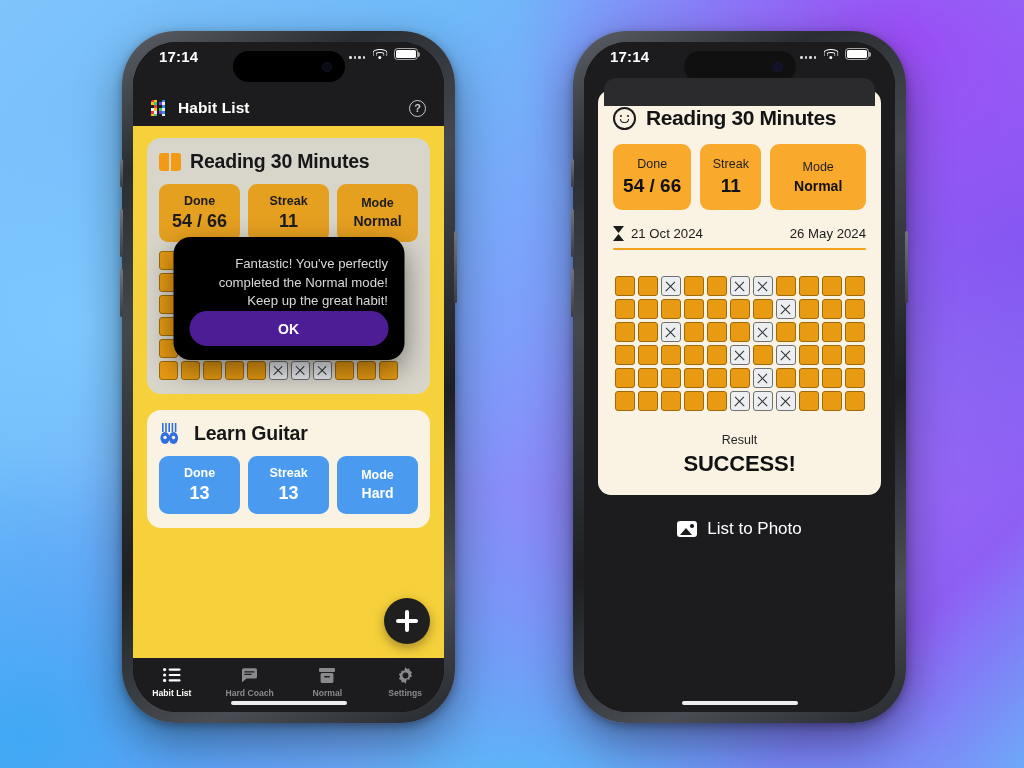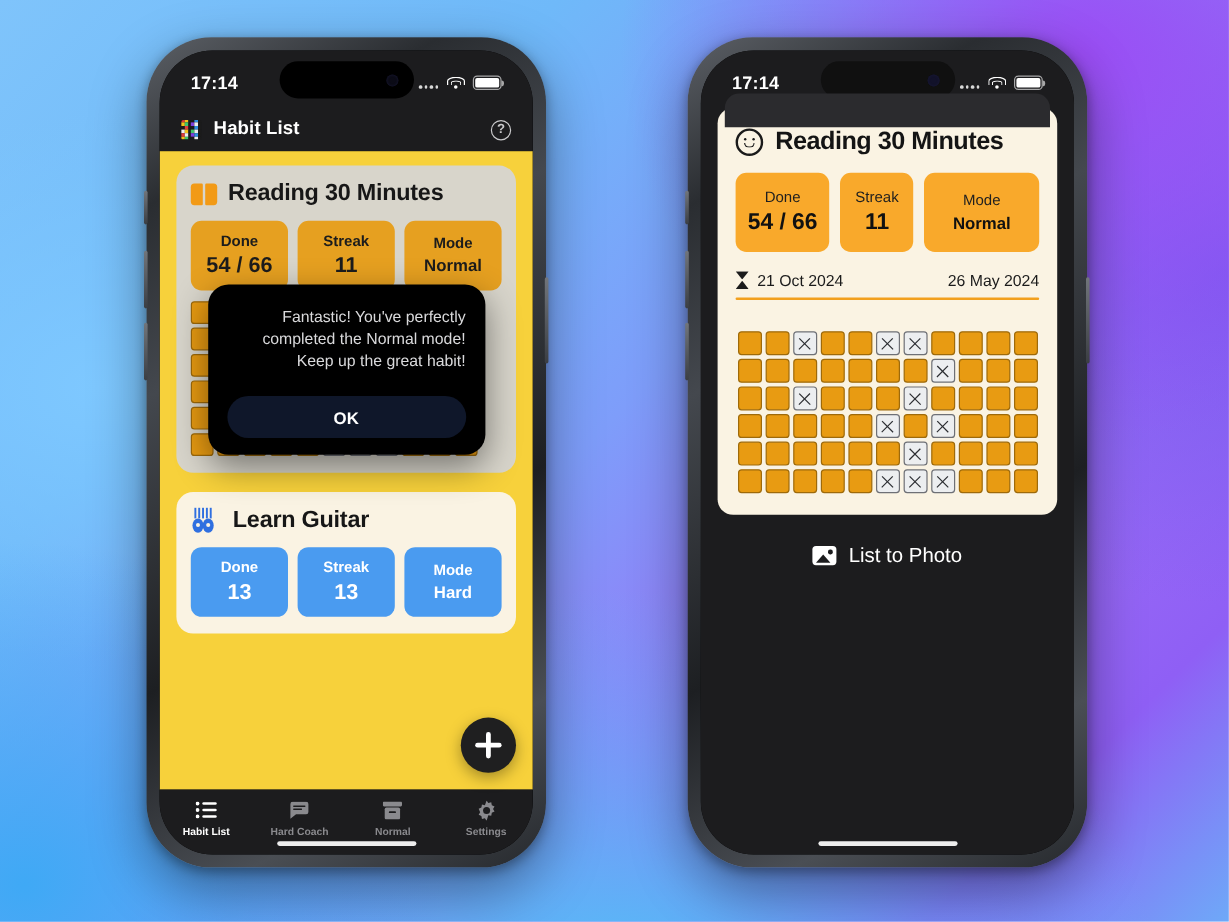--- a/index.html
+++ b/index.html
@@ -37,21 +37,21 @@
   }
   .side-btn { position:absolute; width:3px; border-radius:3px;
               background: linear-gradient(180deg,#71757b,#3b3e43); }
 
   #phone-left  { left: 122px; top: 31px;  width: 333px; height: 692px; }
   #phone-right { left: 573px; top: 31px;  width: 333px; height: 692px; }
 
   
   .statusbar {
     position: relative; height: 48px; background: #1c1c1e;
-    display:flex; align-items:center; justify-content:space-between;
+    display:flex; align-items:flex-start; justify-content:space-between;
     padding: 0 26px 0 26px; color:#fff;
   }
   .sb-time { font-size: 15px; font-weight: 700; letter-spacing: .2px; padding-top:6px;}
   .sb-right { display:flex; align-items:center; gap:7px; padding-top:6px;}
   .sb-dots { display:flex; gap:2px; align-items:flex-end; height:9px;}
   .sb-dots i { width:2.5px; height:2.5px; background:#d8d8d8; border-radius:50%; display:block; }
   .wifi { width:15px; height:11px; position:relative; }
   .wifi span { position:absolute; left:50%; transform:translateX(-50%);
                border:1.6px solid #fff; border-bottom:none; border-radius:50% 50% 0 0; }
   .wifi .w1 { width:15px; height:7px; top:0; }
@@ -127,21 +127,21 @@
 
   
   .dialog-overlay { position:absolute; inset:0; pointer-events:none; }
   .dialog {
     position:absolute; left:50%; transform:translateX(-50%); top:195px;
     width: 231px; background:#000; border-radius:17px; padding:18px 16px 14px 16px;
     box-shadow: 0 10px 28px rgba(0,0,0,.45);
   }
   .dialog-msg { color:#d9d9db; font-size:13.2px; line-height:1.42; text-align:right; }
   .dialog-ok {
-    margin-top:19px; height:35px; border-radius:18px; background:#0f172a;
+    height:35px; border-radius:18px; background:#4c1d95;
     display:flex; align-items:center; justify-content:center;
     color:#fff; font-size:14px; font-weight:700;
   }
 
   
   .fab {
     position:absolute; right:14px; bottom:68px; width:46px; height:46px; border-radius:50%;
     background:#1f1f20; display:flex; align-items:center; justify-content:center;
     box-shadow:0 4px 12px rgba(0,0,0,.35);
   }
@@ -624,20 +624,24 @@
               <div class="cell done"></div>
               <div class="cell miss"></div>
               <div class="cell miss"></div>
               <div class="cell miss"></div>
               <div class="cell done"></div>
               <div class="cell done"></div>
               <div class="cell done"></div>
             </div>
         </div>
 
+        <div class="sc-result">
+          <div class="sc-result-k">Result</div>
+          <div class="sc-result-v">SUCCESS!</div>
+        </div>
       </div>
 
       <div class="save-row">
         <span class="photo-ico"></span>
         <span>List to Photo</span>
       </div>
     </div>
 
     <div class="home-ind"></div>
   </div>

